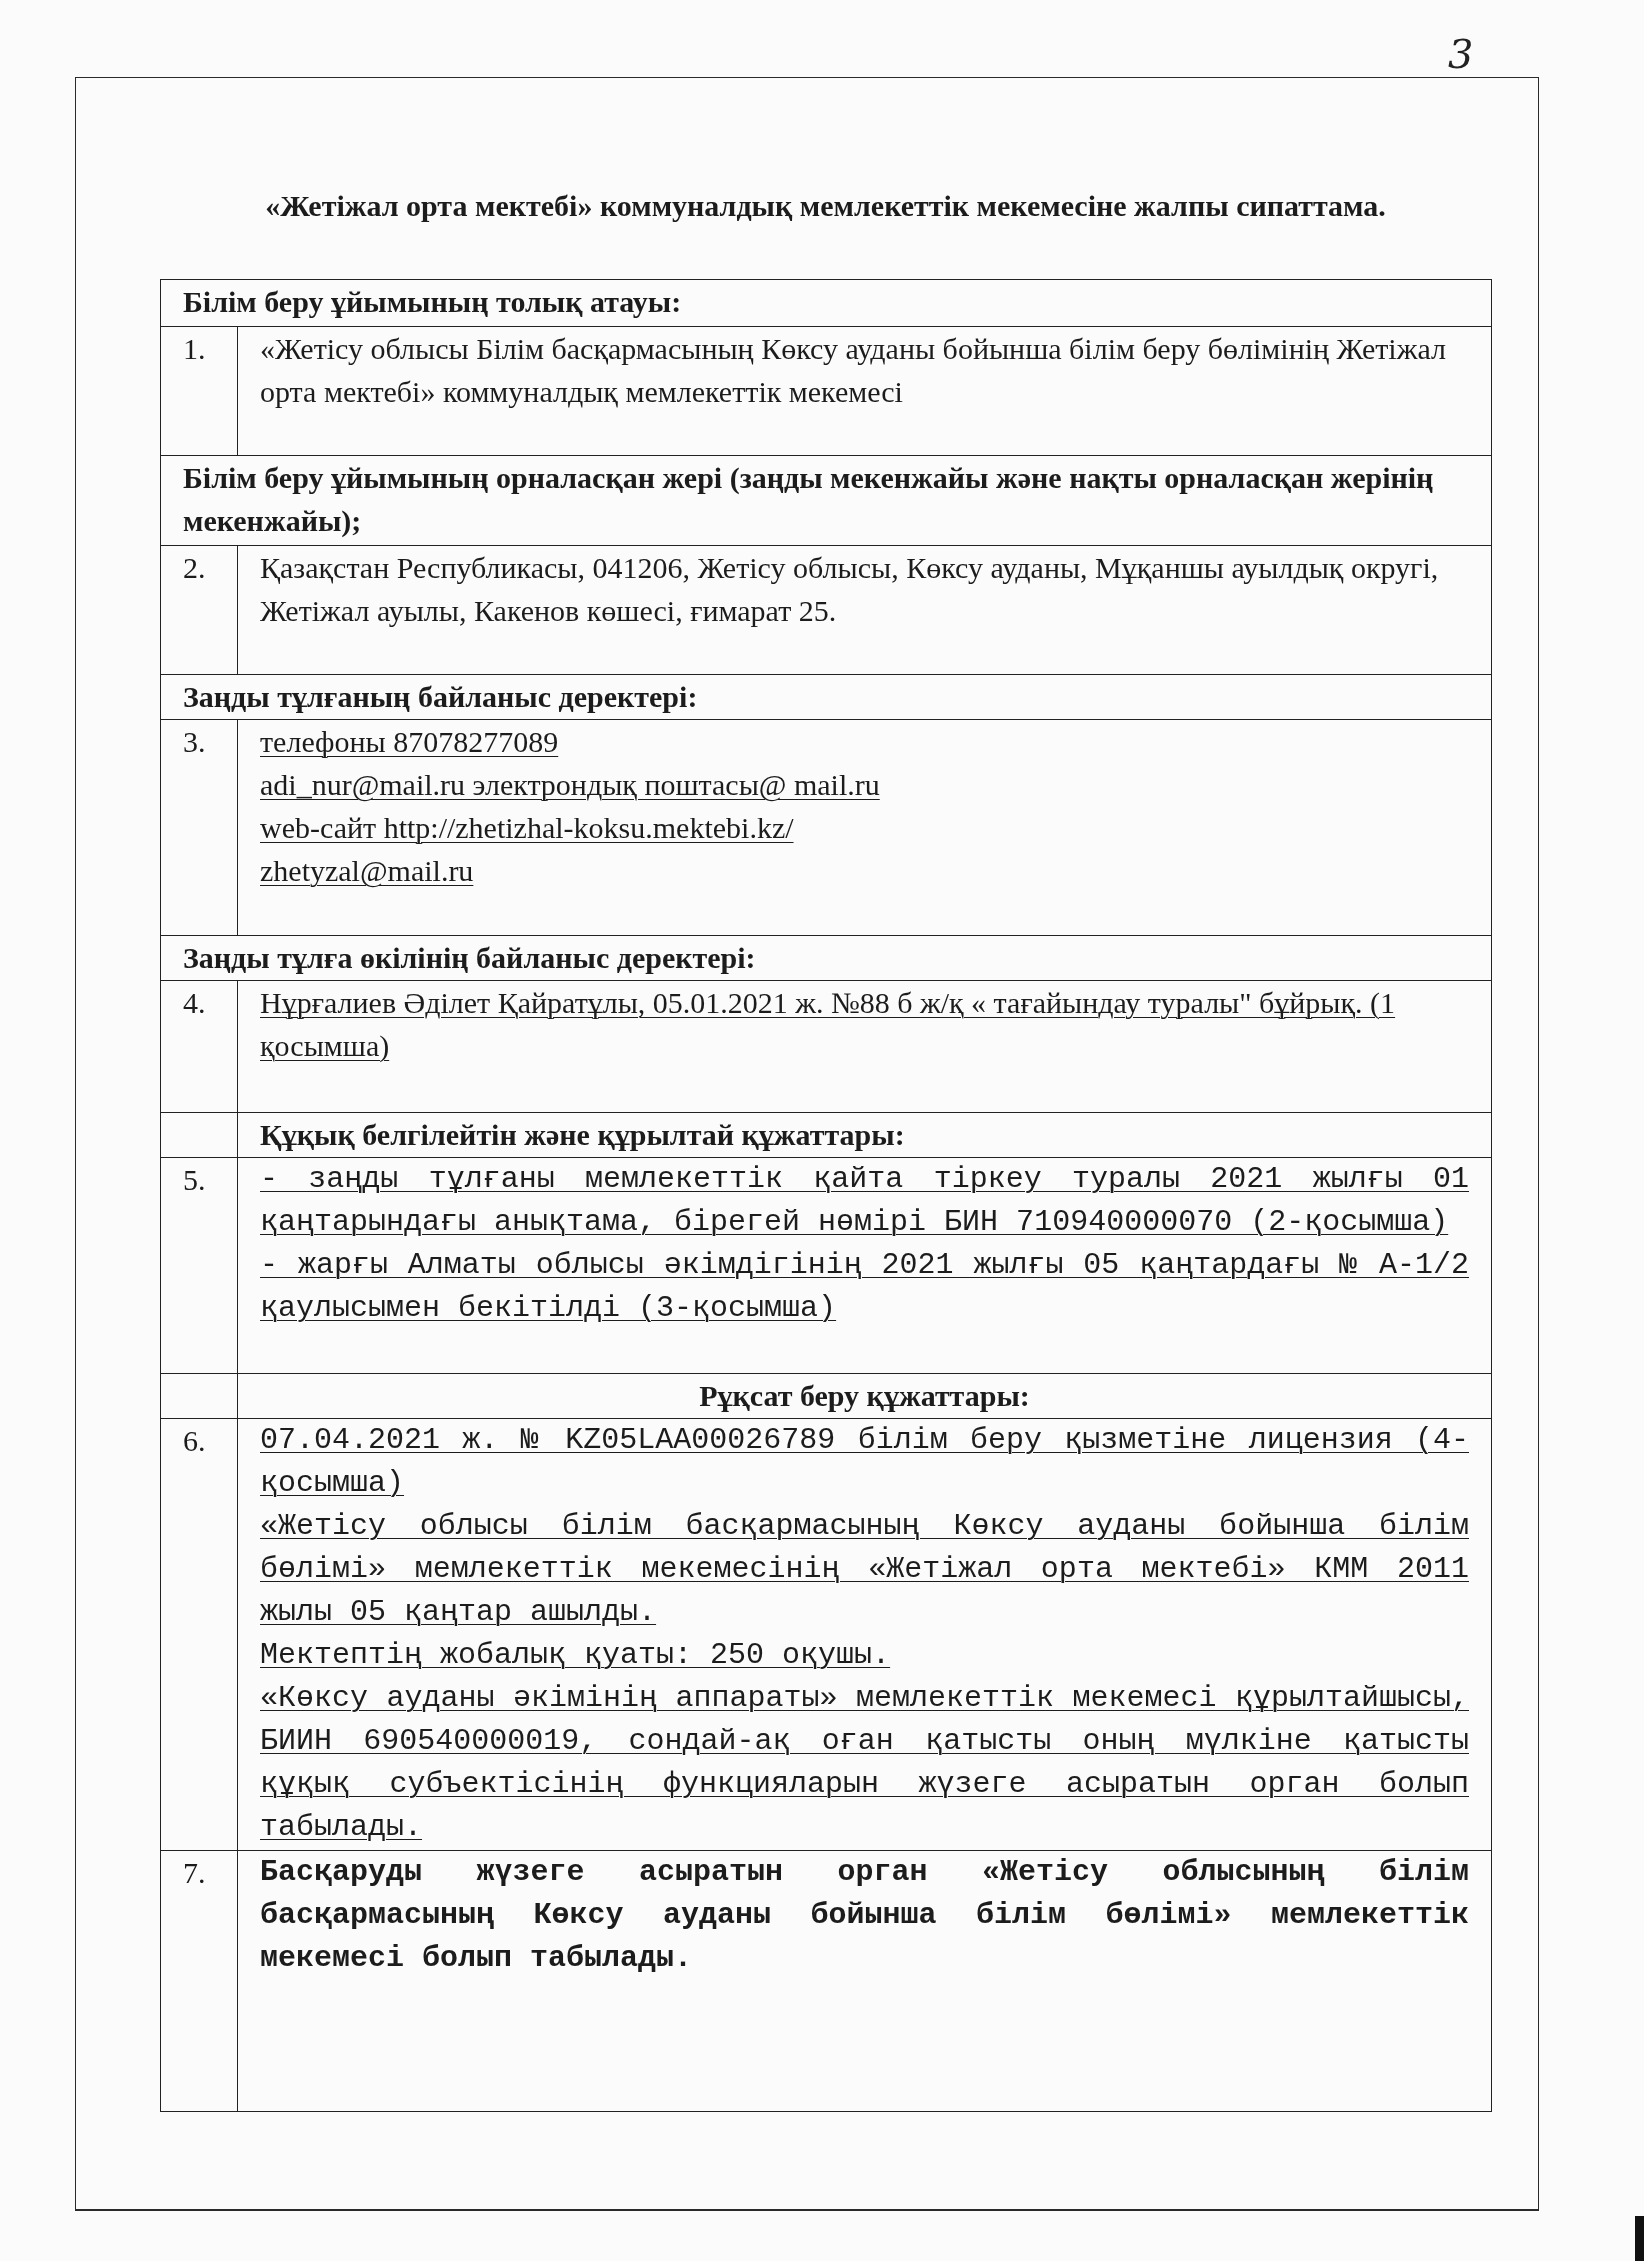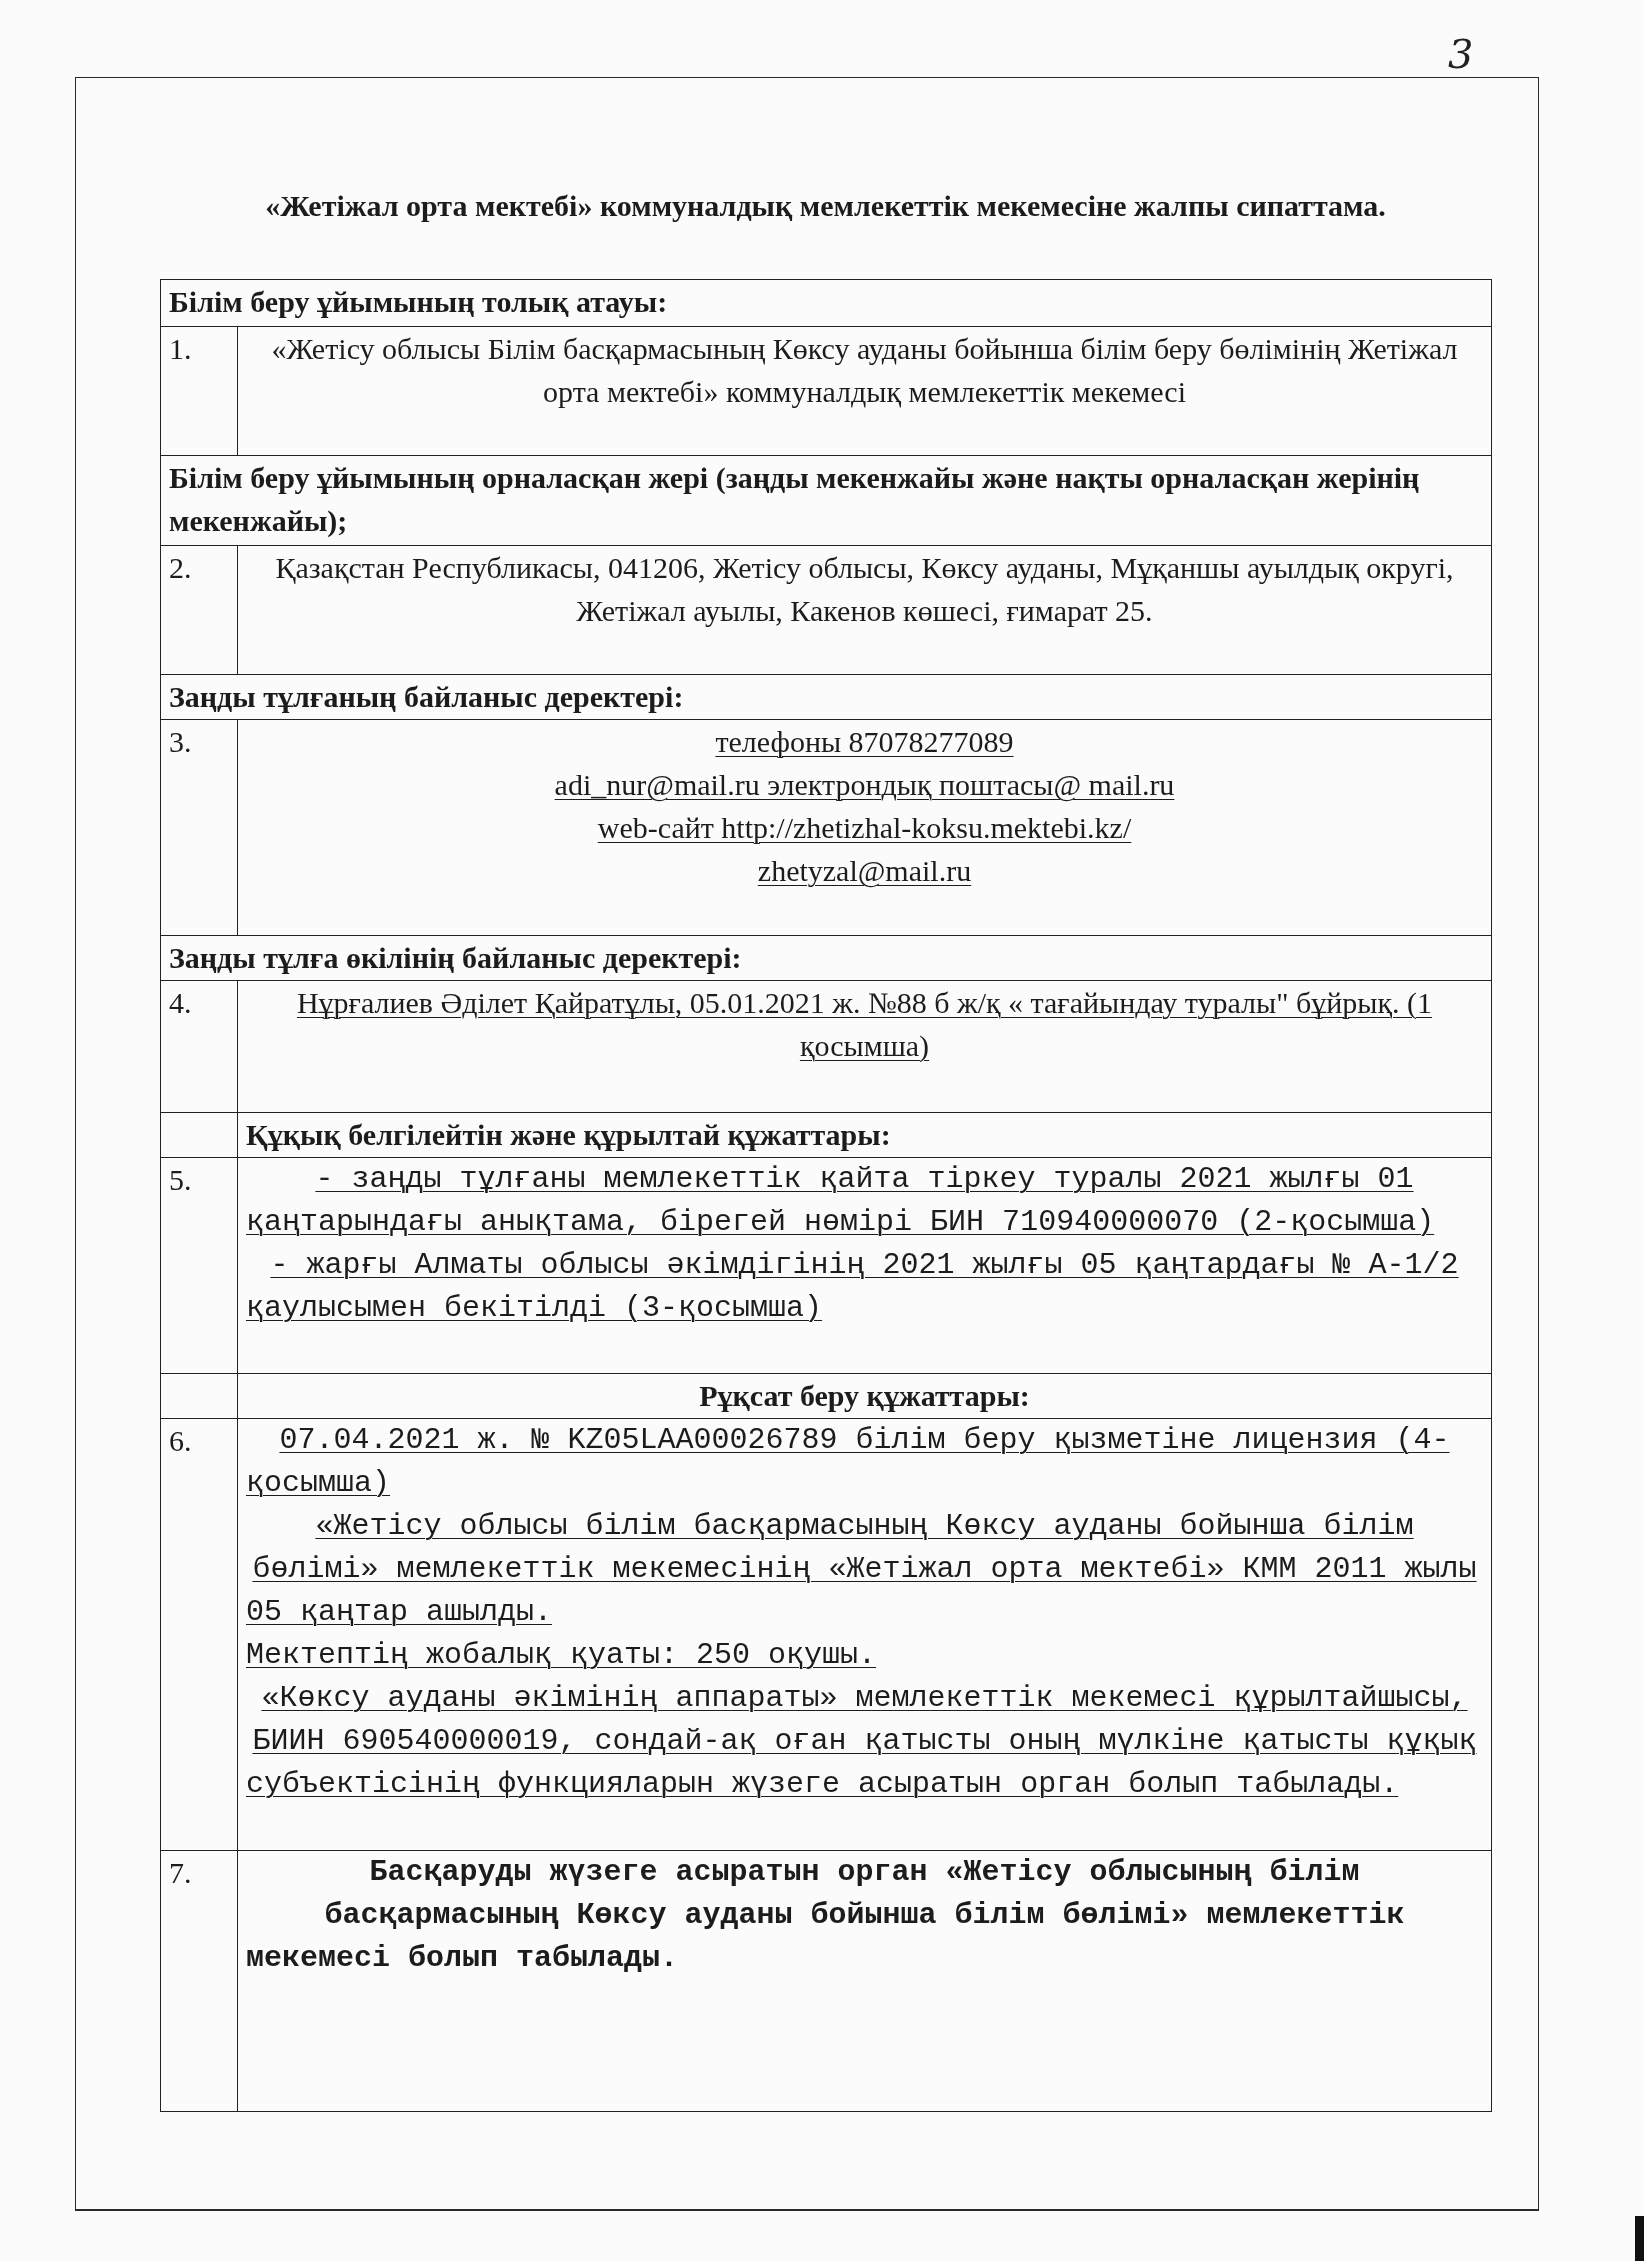--- a/index.html
+++ b/index.html
@@ -23,26 +23,26 @@
   .title {
     position: absolute; left: 160px; top: 184px; width: 1331px;
     text-align: center; font-weight: bold; font-size: 30px; line-height: 44px;
   }
   table.info {
     position: absolute; left: 160px; top: 279px; width: 1332px;
     border-collapse: collapse; table-layout: fixed;
     font-size: 30px; line-height: 43px;
   }
   table.info td {
-    border: 1.6px solid #222; vertical-align: top; padding: 0 8px;
+    border: 1.6px solid #222; vertical-align: top; padding: 0 22px;
   }
   col.num { width: 77px; }
   td.head { font-weight: bold; padding-top: 0; }
   td.n { padding-left: 11.6px; padding-top: 2.6px; }
-  td.content { padding-top: 2.6px; text-align: center; }
+  td.content { padding-top: 2.6px; }
   .u { text-decoration: underline; text-decoration-thickness: 1.3px; text-underline-offset: 3.9px; }
   .just { text-align: justify; text-align-last: left; font-family: Liberation Mono, monospace; }
   .line { display: block; }
   .bold { font-weight: bold; }
   tr.h1 { height: 47px; }
   tr.r1 { height: 129px; }
   tr.h2 { height: 90px; margin-left: 26px; }
   tr.r2 { height: 129px; }
   tr.h3 { height: 45px; }
   tr.r3 { height: 216px; }

